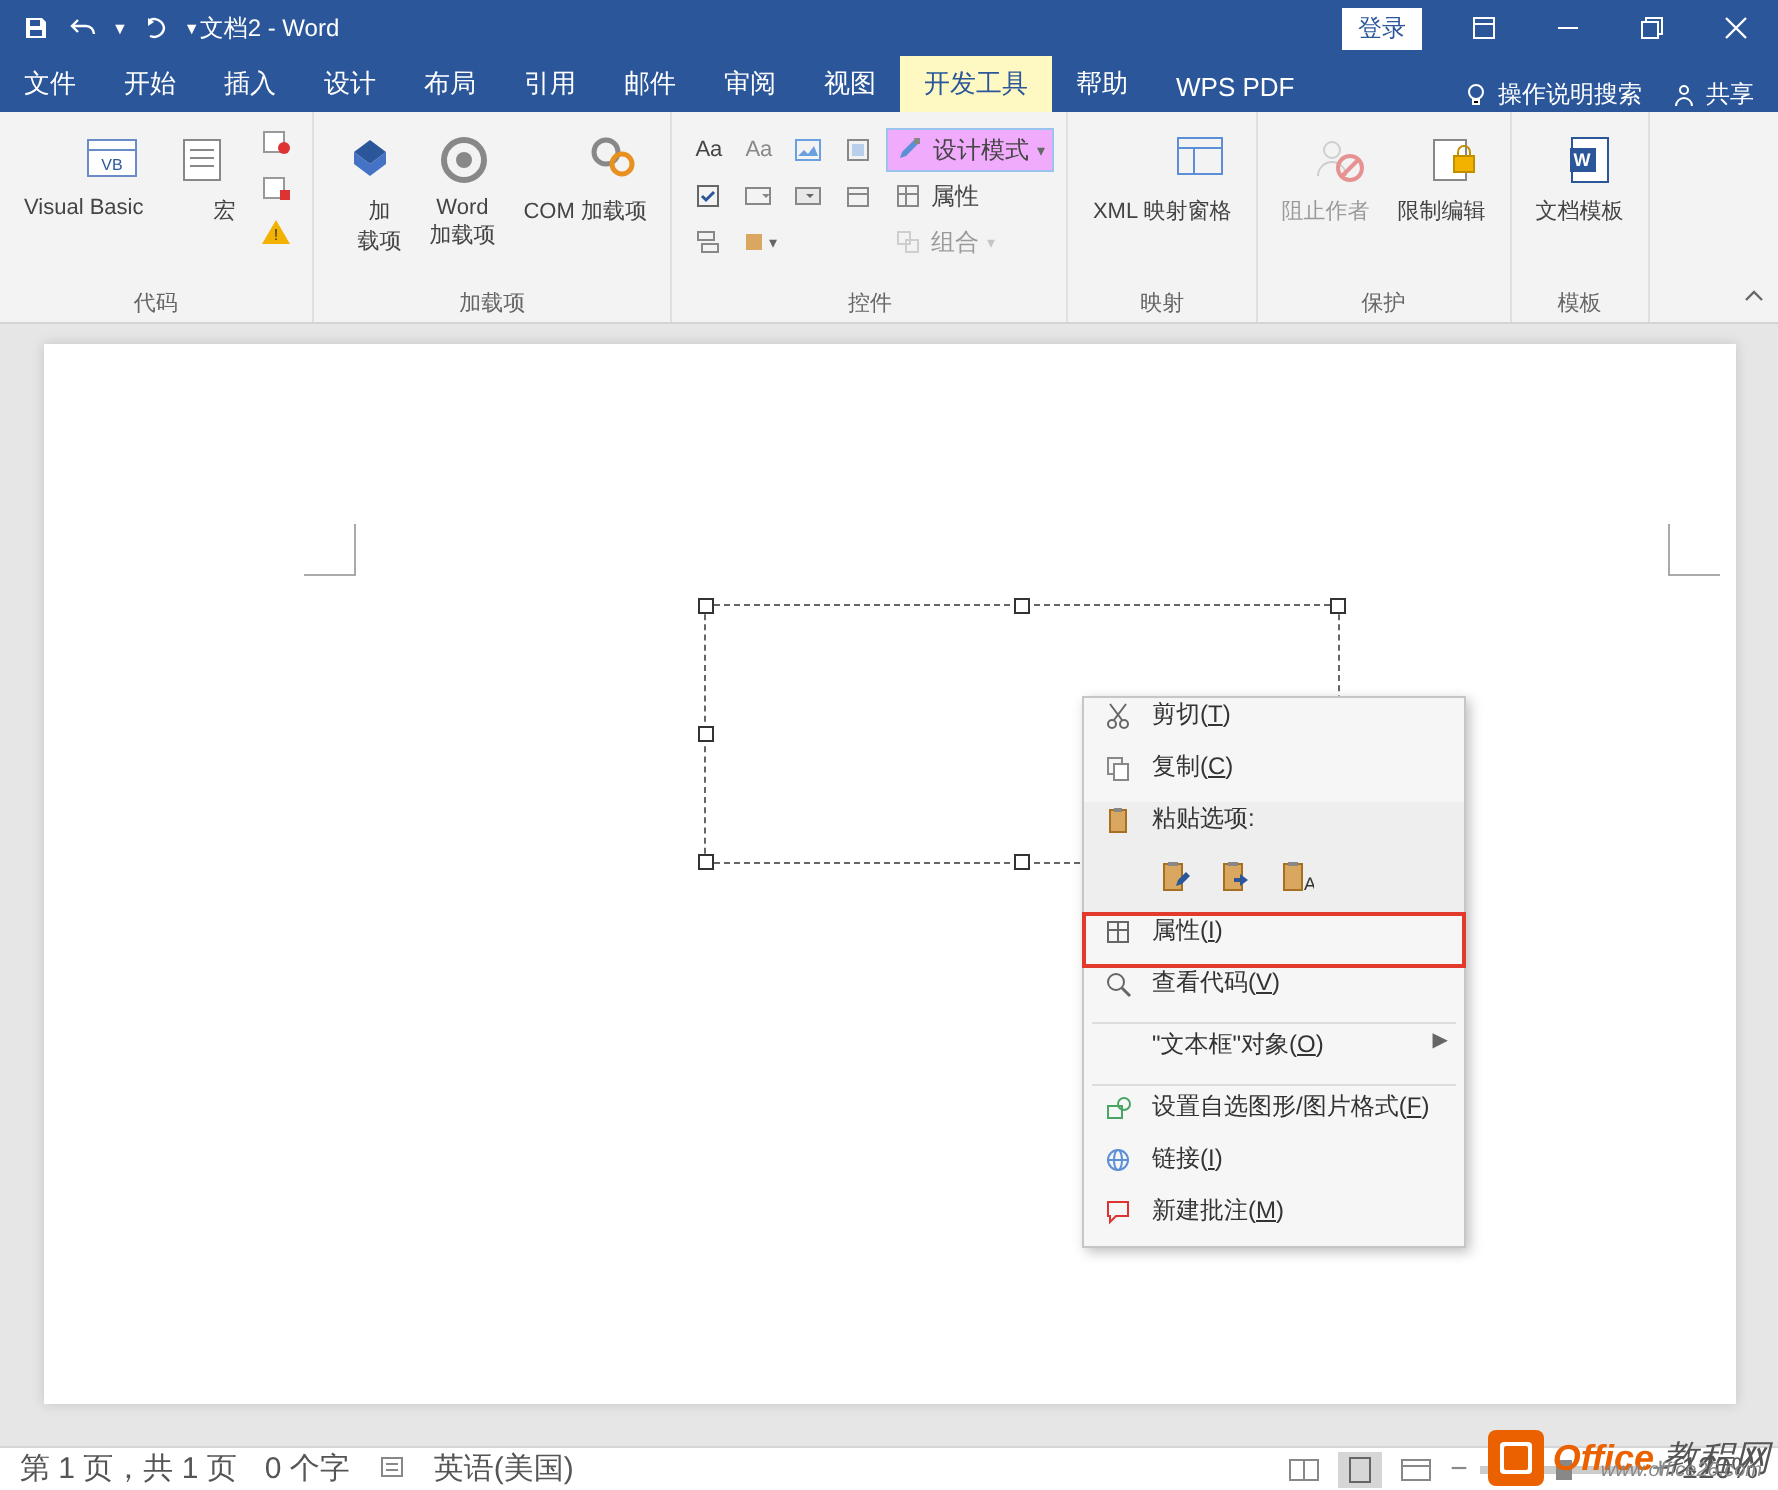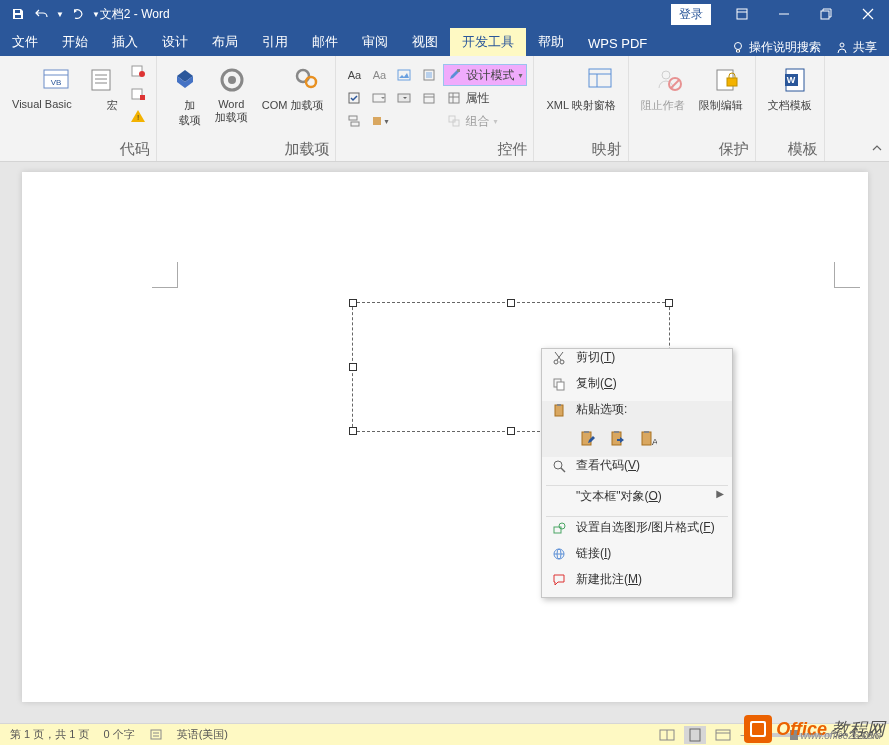--- a/index.html
+++ b/index.html
@@ -16,21 +16,21 @@
 
 .tab-bar { height: 28px; background: #2b579a; display: flex; align-items: flex-end; color: #fff; font-size: 13px; }
 .tab { padding: 5px 12px 5px; cursor: pointer; }
 .tab.active { background: #fef9c3; color: #2b579a; }
 .tab-right { margin-left: auto; display: flex; align-items: center; padding-right: 12px; gap: 14px; font-size: 12px; }
 .tab-right-item { display: flex; align-items: center; gap: 4px; cursor: pointer; }
 
 .ribbon { height: 106px; background: #f3f3f3; border-bottom: 1px solid #d4d4d4; display: flex; position: relative; }
 .ribbon-group { border-right: 1px solid #e0e0e0; padding: 4px 6px 0; display: flex; flex-direction: column; }
 .ribbon-group-content { flex: 1; display: flex; gap: 2px; align-items: flex-start; }
-.ribbon-group-label { text-align: right; font-size: 15px; color: #666; padding: 2px 0; }
+.ribbon-group-label { text-align: center; font-size: 11px; color: #666; padding: 2px 0; }
 .ribbon-big-btn { display: flex; flex-direction: column; align-items: flex-end; justify-content: flex-start; padding: 4px 6px 2px; cursor: pointer; font-size: 11px; color: #444; text-align: center; min-width: 42px; }
 .ribbon-big-btn .icon-box { width: 32px; height: 32px; display: flex; align-items: center; justify-content: center; margin-bottom: 2px; }
 .ribbon-small-col { display: flex; flex-direction: column; gap: 1px; }
 .ribbon-small-btn { width: 24px; height: 22px; display: flex; align-items: center; justify-content: center; cursor: pointer; }
 .ribbon-row-btn { display: flex; align-items: center; height: 22px; padding: 0 4px; font-size: 12px; color: #444; cursor: pointer; gap: 4px; }
 .ribbon-row-btn.active { background: #f0abfc; border: 1px solid #9ac3ed; }
 .collapse-btn { position: absolute; right: 6px; bottom: 4px; cursor: pointer; color: #666; font-size: 12px; }
 
 .doc-area { position: absolute; top: 162px; left: 0; right: 0; bottom: 22px; background: #e6e6e6; overflow: hidden; }
 .page { position: absolute; top: 10px; left: 22px; width: 846px; height: 530px; background: #fff; box-shadow: 0 0 6px rgba(0,0,0,0.15); }
@@ -46,21 +46,21 @@
 .menu-item { display: flex; align-items: flex-start; height: 26px; padding: 0 8px; cursor: pointer; gap: 8px; }
 .menu-icon { width: 18px; height: 18px; display: flex; align-items: center; justify-content: center; }
 .menu-label { flex: 1; }
 .paste-opts { display: flex; gap: 6px; padding: 4px 8px 6px 34px; }
 .paste-opt { width: 24px; height: 24px; display: flex; align-items: center; justify-content: center; border: 1px solid transparent; cursor: pointer; }
 .menu-sep { height: 1px; background: #ddd; margin: 2px 4px; }
 .highlighted { outline: 2px solid #e23b2e; outline-offset: -1px; }
 .submenu-arrow { font-size: 10px; color: #666; }
 .underline-char { text-decoration: underline; }
 
-.status-bar { position: absolute; bottom: 0; left: 0; right: 0; height: 22px; background: #fef9c3; border-top: 1px solid #d6d6d6; display: flex; align-items: center; font-size: 11px; color: #555; padding: 0 10px; gap: 14px; }
+.status-bar { position: absolute; bottom: 0; left: 0; right: 0; height: 22px; background: #ffffff; border-top: 1px solid #d6d6d6; display: flex; align-items: center; font-size: 15px; color: #555; padding: 0 10px; gap: 14px; }
 .status-right { margin-left: auto; display: flex; align-items: center; gap: 6px; }
 .view-btn { width: 22px; height: 18px; display: flex; align-items: center; justify-content: center; cursor: pointer; }
 .zoom-slider { width: 80px; height: 4px; background: #ccc; position: relative; }
 .zoom-thumb { position: absolute; top: -3px; left: 38px; width: 8px; height: 10px; background: #888; }
 
 .watermark { position: absolute; right: 4px; bottom: 2px; display: flex; align-items: center; gap: 4px; font-size: 14px; }
 .wm-logo { width: 28px; height: 28px; background: #eb6100; border-radius: 4px; display: flex; align-items: center; justify-content: center; }
 .wm-text1 { color: #eb6100; font-weight: bold; font-size: 18px; font-style: italic; }
 .wm-text2 { color: #555; font-size: 18px; font-style: italic; }
 .wm-url { position: absolute; right: 8px; bottom: 4px; font-size: 10px; color: #888; font-style: italic; }
@@ -454,20 +454,29 @@
       </div>
       <div class="paste-opt">
         <svg width="18" height="18">
             <rect x="3" y="2" width="9" height="13" fill="#d9a760" stroke="#a77020"></rect>
             <rect x="5" y="1" width="5" height="2" fill="#888"></rect>
             <text x="13" y="15" font-size="9" fill="#333">A</text>
           </svg>
       </div>
     </div>
   </div>
+  <div class="menu-item highlighted">
+    <div class="menu-icon">
+        <svg width="14" height="14">
+          <rect x="2" y="2" width="10" height="10" fill="none" stroke="#666"></rect>
+          <path stroke="#666" d="M2 6h10M7 2v10"></path>
+        </svg>
+      </div>
+    <span class="menu-label">属性(<span class="underline-char">I</span>)</span>
+  </div>
   <div class="menu-item">
     <div class="menu-icon">
         <svg width="14" height="14">
           <circle cx="6" cy="6" r="4" fill="none" stroke="#666"></circle>
           <path stroke="#666" stroke-width="1.5" d="M9 9l4 4"></path>
         </svg>
       </div>
     <span class="menu-label">查看代码(<span class="underline-char">V</span>)</span>
   </div>
   <div class="menu-sep"></div>

